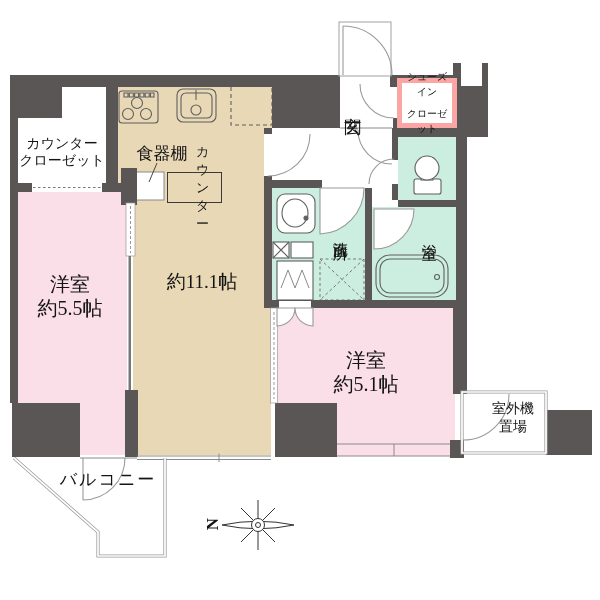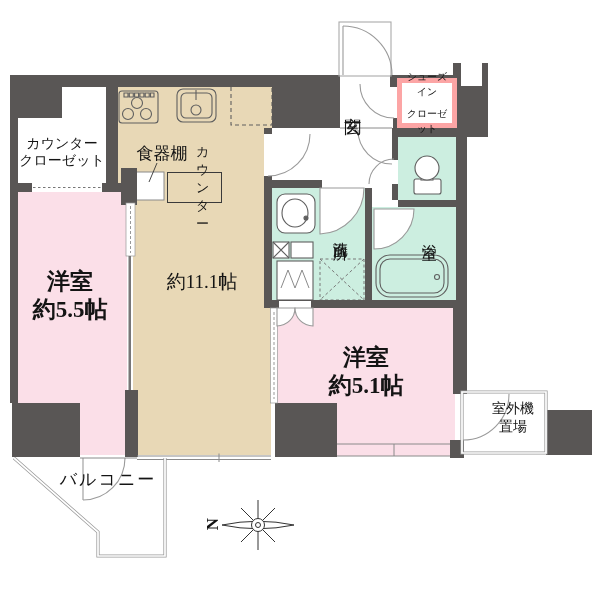--- a/index.html
+++ b/index.html
@@ -3,21 +3,21 @@
 <meta charset="utf-8">
 <style>
   html,body{margin:0;padding:0;background:#fff;}
   #plan{position:relative;width:600px;height:600px;background:#ffffff;overflow:hidden;
         font-family:"Liberation Serif","DejaVu Serif",serif;color:#141414;}
   #plan svg{position:absolute;left:0;top:0;}
   .lbl{position:absolute;transform:translate(-50%,-50%);text-align:center;
        white-space:nowrap;line-height:1.22;color:#141414;}
   .v{writing-mode:vertical-rl;text-orientation:upright;letter-spacing:2px;}
   .wic-lbl{font-size:14px;}
-  .room-lbl{font-size:23px;font-weight:bold;}
+  .room-lbl{font-size:20px;}
   .ldk-name{font-size:20px;letter-spacing:7px;padding-left:7px;}
   .ldk-size{font-size:19px;letter-spacing:0;margin-top:8px;}
   .small-lbl{font-size:17px;}
   .genkan-lbl{font-size:17px;}
   .wet-lbl{font-size:15px;}
   .outdoor-lbl{font-size:14px;line-height:1.3;}
   .balcony-lbl{font-size:17px;letter-spacing:2px;}
   .sic-box{position:absolute;left:397px;top:78px;width:50px;height:40px;
            border:5px solid #fca5a5;background:#fff;font-size:10px;line-height:1.45;
            text-align:center;display:flex;flex-direction:column;justify-content:center;gap:8px;}

